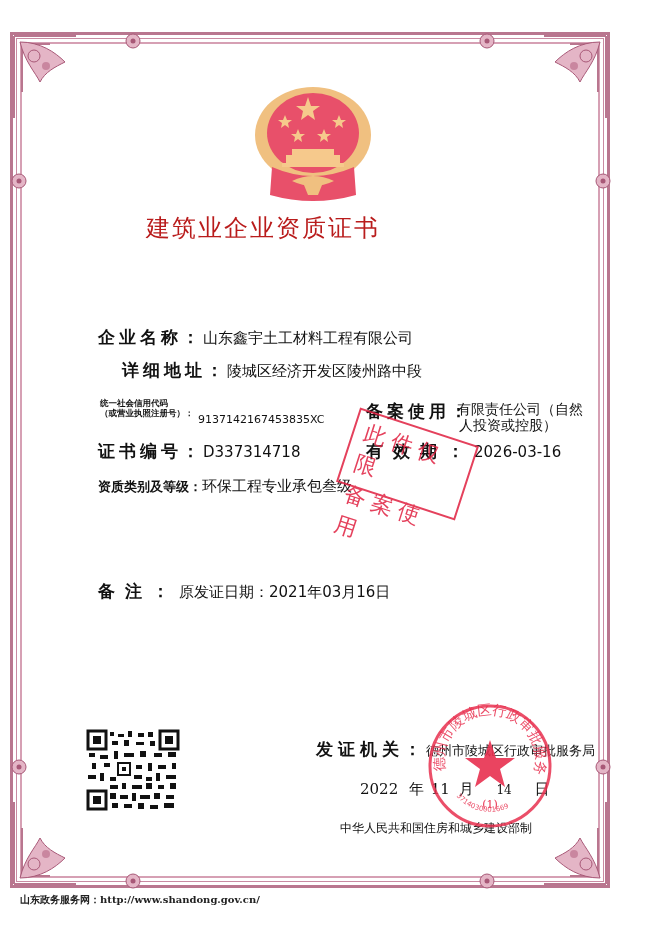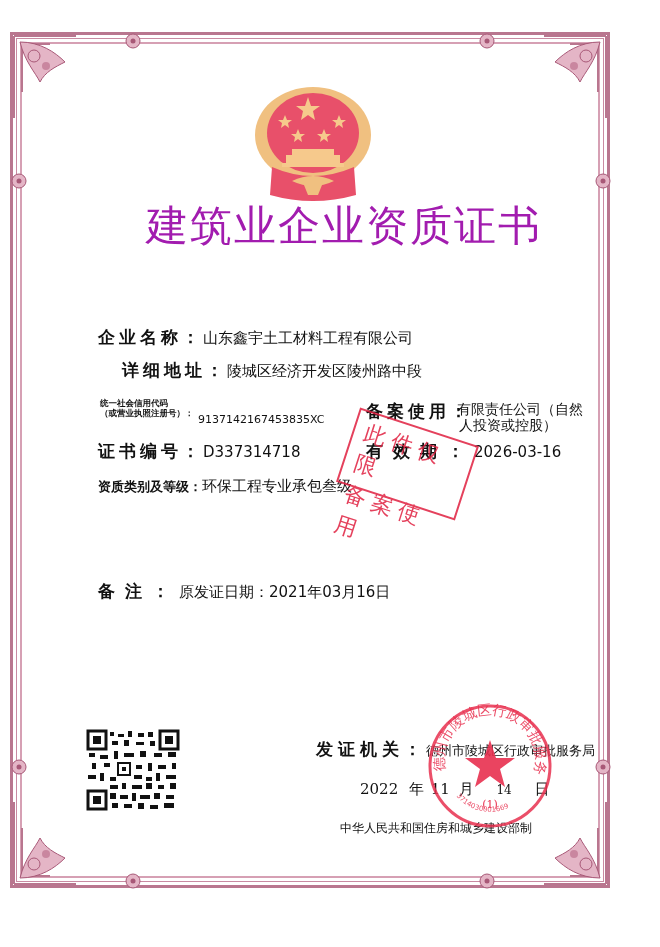--- a/index.html
+++ b/index.html
@@ -20,22 +20,22 @@
   .frame-inner {
     position:absolute; left:20px; top:42px; width:580px; height:836px;
     border:2px solid #d6a0b4; box-sizing:border-box;
   }
   .corner { position:absolute; width:70px; height:90px; }
   .corner svg { width:100%; height:100%; }
   .rosette { position:absolute; width:18px; height:18px; }
 
   .emblem { position:absolute; left:252px; top:85px; width:122px; height:118px; }
   .title {
-    position:absolute; left:146px; top:198px; width:340px;
-    font-size:42px; letter-spacing:2px; white-space:nowrap; color:#a21caf;
+    position:absolute; left:146px; top:212px; width:340px;
+    font-size:24px; letter-spacing:2px; white-space:nowrap; color:#b91c1c;
     font-family:"DejaVu Sans", sans-serif;
   }
   .row { position:absolute; white-space:nowrap; font-size:17px; }
   .lbl { font-size:17px; letter-spacing:4px; font-weight:bold; }
   .val { font-size:15px; }
   .small-lbl { font-size:8.5px; line-height:10px; font-weight:bold; }
   .stamp-rect {
     position:absolute; left:345px; top:425px; width:125px; height:78px;
     border:2px solid #e02040; transform:rotate(18deg); color:#e02040;
     font-size:22px; line-height:32px; opacity:0.85; box-sizing:border-box;
@@ -266,13 +266,14 @@
         <path id="sealArc" d="M20,72 A46,46 0 1,1 108,72"></path>
         <path id="sealArcB" d="M26,88 A44,44 0 0,0 102,88"></path>
       </defs>
     <text font-size="14" fill="#e8304f" opacity="0.85" font-family="DejaVu Serif, serif"><textPath href="#sealArc" startOffset="2%">德州市陵城区行政审批服务局</textPath></text>
     <text font-size="7" fill="#e8304f" opacity="0.85" font-family="DejaVu Sans, sans-serif"><textPath href="#sealArcB" startOffset="8%">3714030001669</textPath></text>
     <text x="64" y="106" font-size="11" fill="#e8304f" text-anchor="middle" font-family="DejaVu Serif, serif">(1)</text>
   </svg>
 </div>
 
 <div class="footer">
+  <div>山东政务服务网：http://www.shandong.gov.cn/</div>
 </div>
 
 </body></html>

